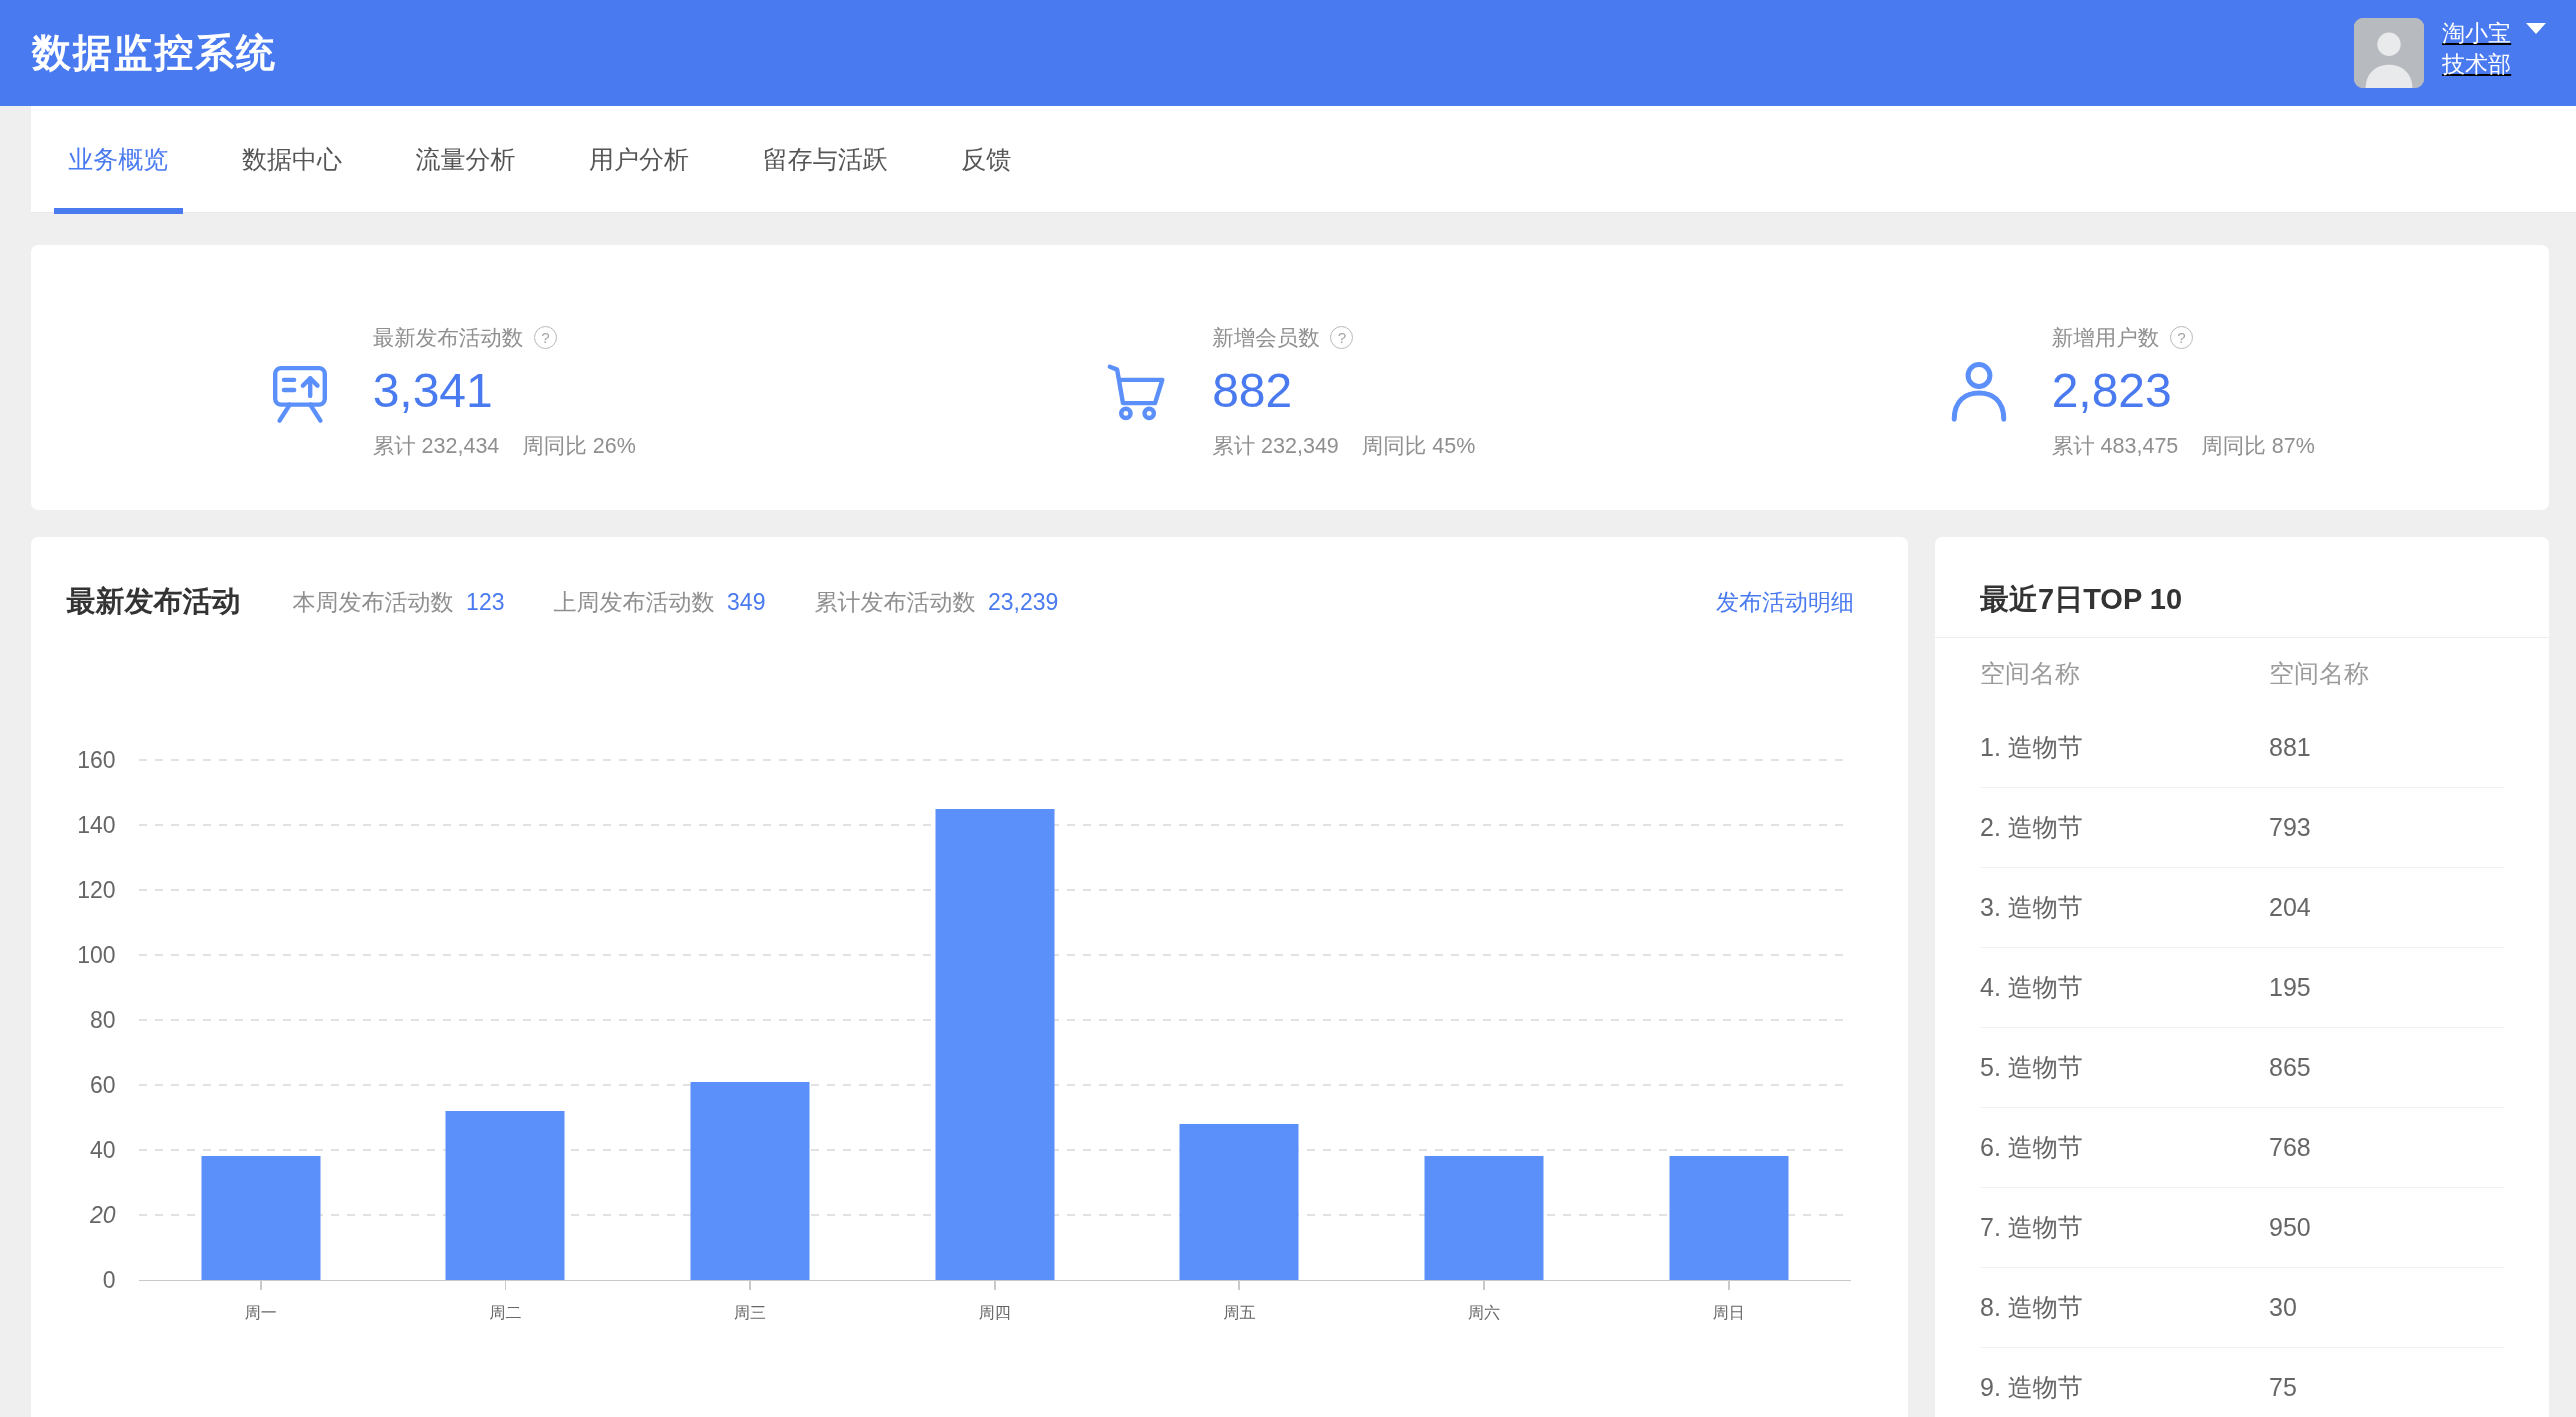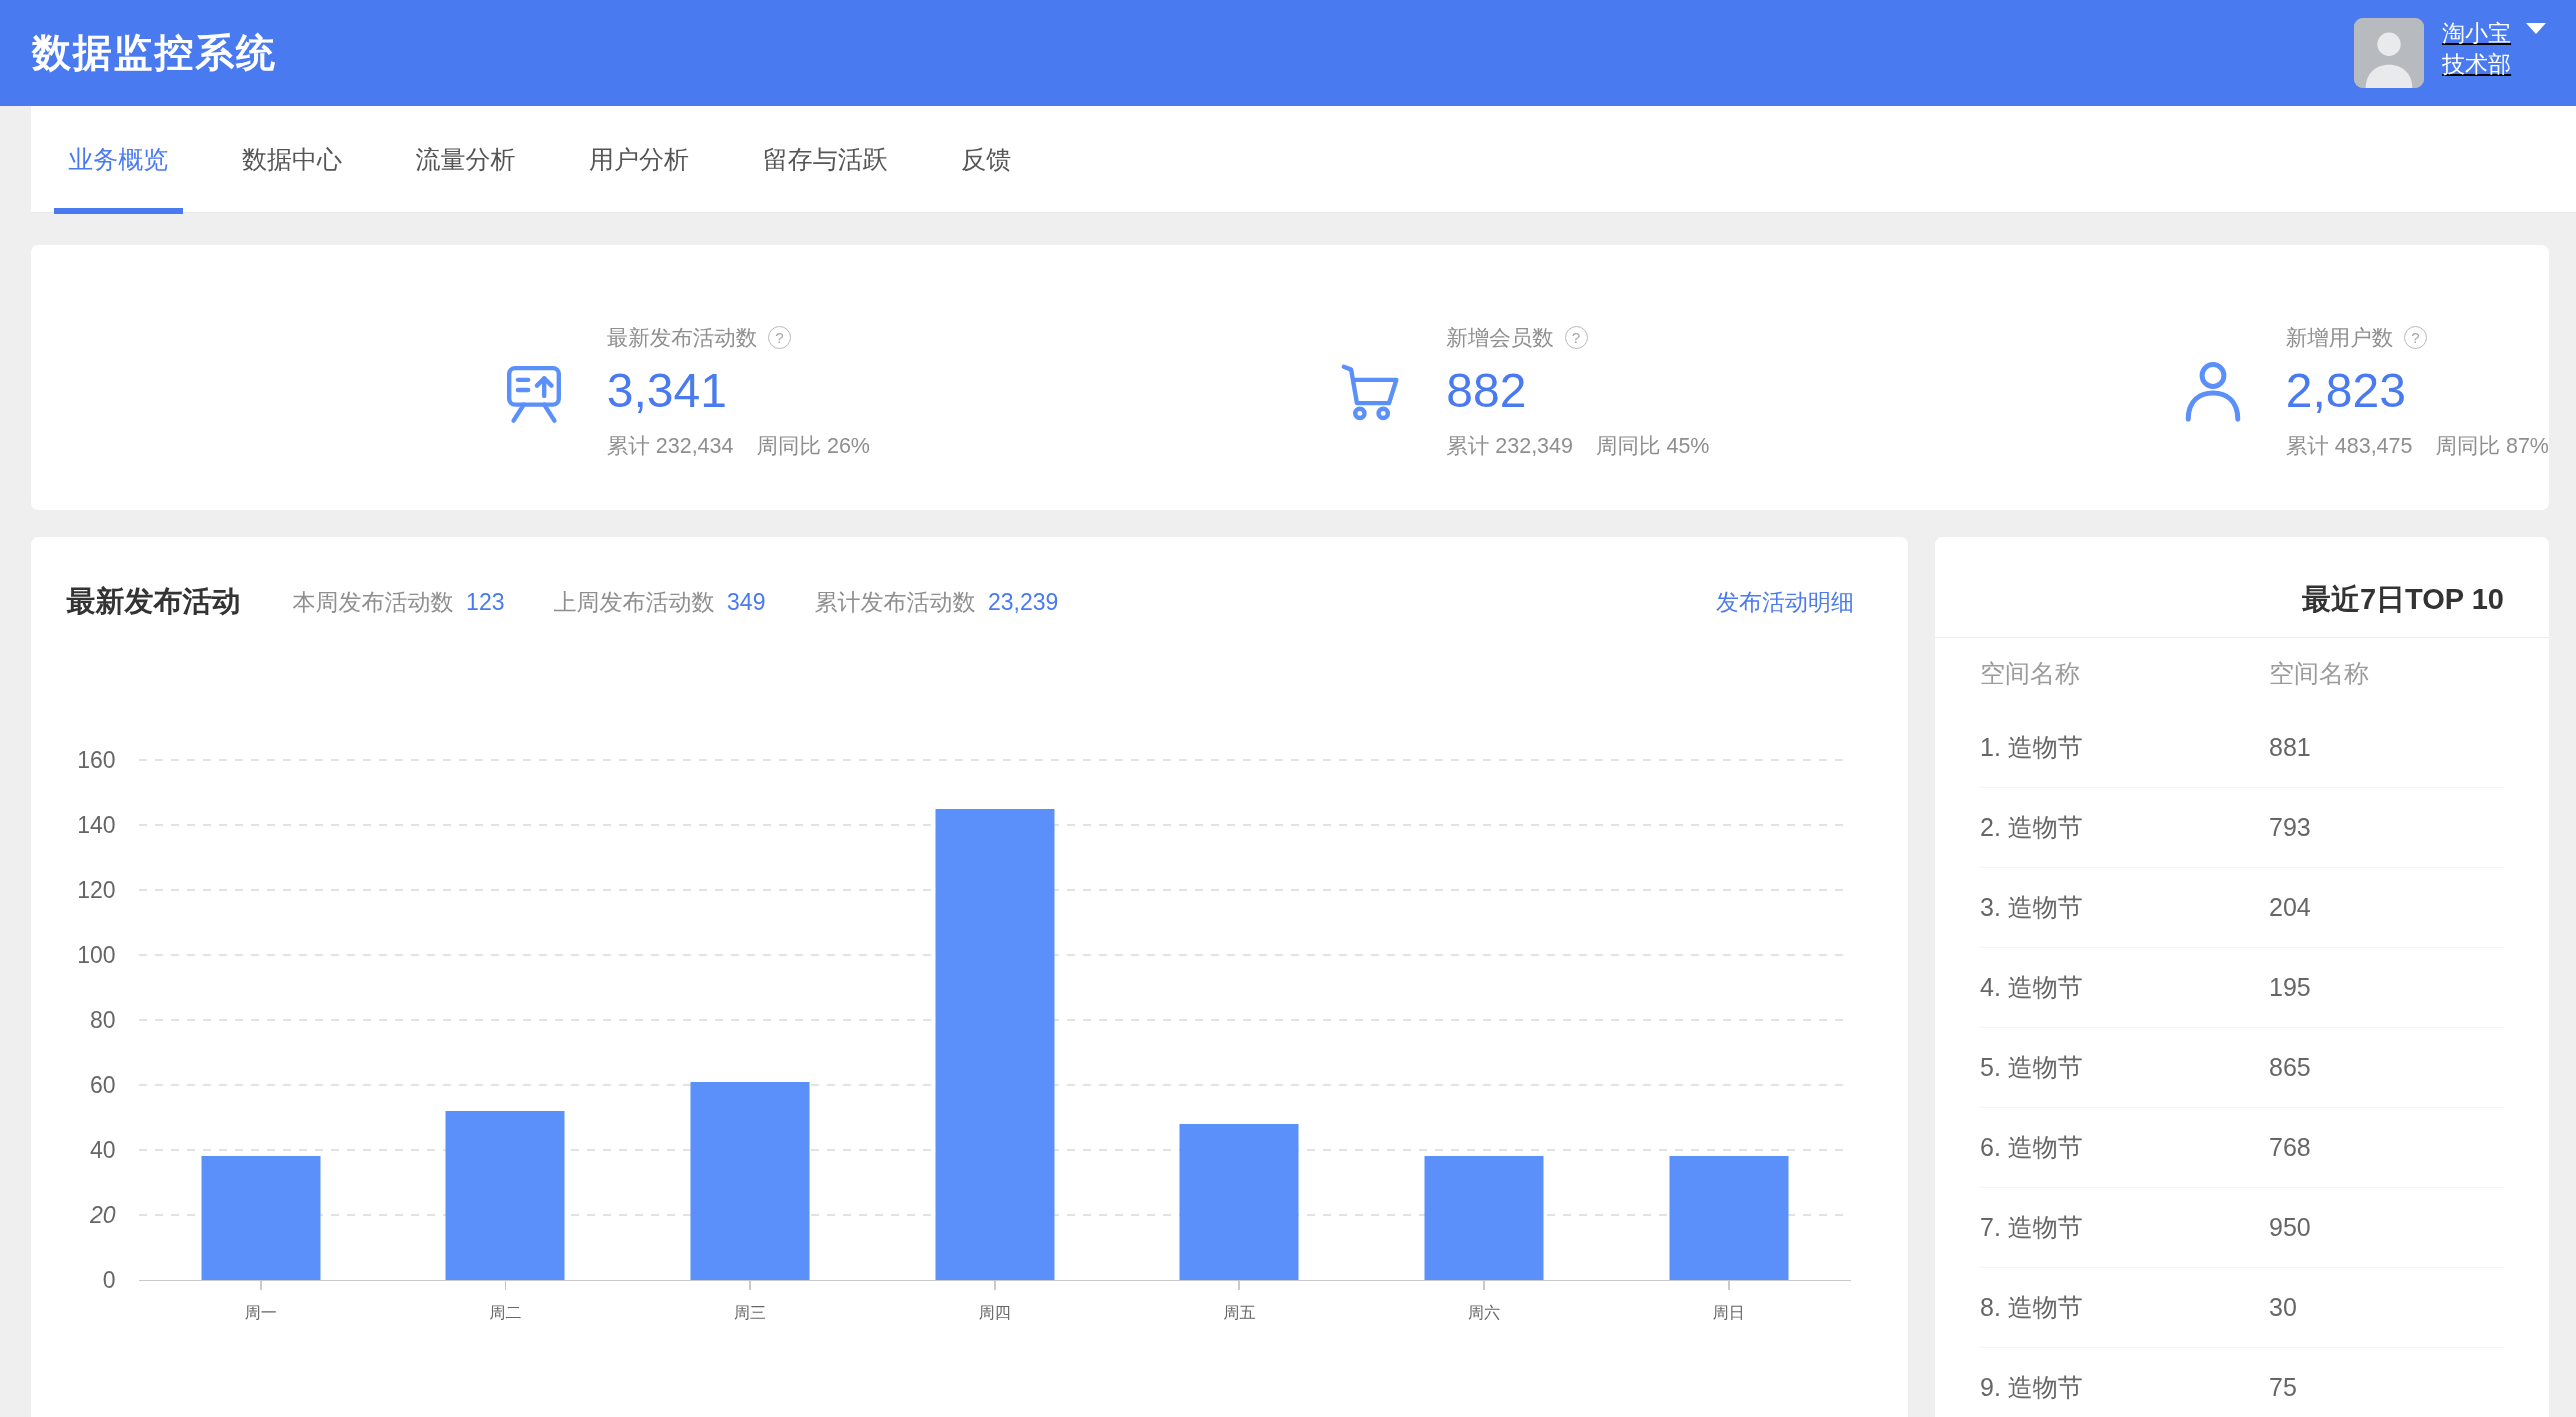--- a/index.html
+++ b/index.html
@@ -22,21 +22,21 @@
     display:flex; align-items:stretch; padding-left:36px; }
   .tab { position:relative; display:flex; align-items:center; padding:0 1.8px; margin-right:70px;
     font-size:25px; color:#555; cursor:pointer; }
   .tab.active { color:#4a7af0; }
   .tab.active .tab-underline { position:absolute; left:-12.6px; right:-12.6px; bottom:-1.8px;
     height:5.4px; background:#4a7af0; }
 
   
   .stats-card { background:#fff; border-radius:7.2px; margin:32px 27px 0 30.5px; height:265px;
     display:flex; align-items:center; }
-  .stat { flex:1; display:flex; justify-content:flex-end; align-items:center;margin-top:28px; }
+  .stat { flex:1; display:flex; justify-content:center; align-items:center;margin-top:28px; }
   .stat-icon { width:70px; height:77px; margin-right:38px; flex:0 0 auto; }
   .stat-icon svg { width:100%; height:100%; }
   .stat-label-row { display:flex; align-items:center; font-size:21.5px; color:#8f8f8f; }
   .help { width:23px; height:23px; border:1.8px solid #b9b9b9; border-radius:50%; color:#a5a5a5;
     font-size:15.2px; display:flex; align-items:center; justify-content:center; margin-left:10.8px; cursor:pointer; }
   .stat-value { font-size:48px; font-weight:normal; color:#4a7af0; margin:10.8px 0 12.6px 0; }
   .stat-sub { font-size:21.5px; color:#8f8f8f; }
   .stat-sub .sep { display:inline-block; width:23px; }
 
   
@@ -64,21 +64,21 @@
   .bar-col { flex:1; position:relative; }
   .bar { position:absolute; bottom:0; left:50%; transform:translateX(-50%);
     width:119px; background:#5B8FF9; }
   .x-labels { display:flex; margin-left:108px; }
   .x-cell { flex:1; text-align:center; }
   .x-tick { width:1.8px; height:9px; background:#c9c9c9; margin:0 auto; }
   .x-text { margin-top:12.6px; font-size:16px; color:#666; }
 
   
   .top10-header { padding:43px 45px 17px 45px; border-bottom:1.8px solid #ececec; }
-  .top10-title { font-size:29px; font-weight:bold; color:#333;text-align:right; }
+  .top10-title { font-size:29px; font-weight:bold; color:#333; }
   .top10-table { padding:0 45px; }
   .t-row { display:flex; align-items:center; padding:23px 0; font-size:25px; }
   .t-row + .t-row { border-top:1.8px solid #f2f2f2; }
   .t-head { color:#9b9b9b; padding:19px 0 18px 0; }
   .t-body { color:#666; }
   .t-col1 { width:289px; flex:0 0 auto; }
   .t-col2 { flex:1; }
 </style>
 </head>
 <body>

